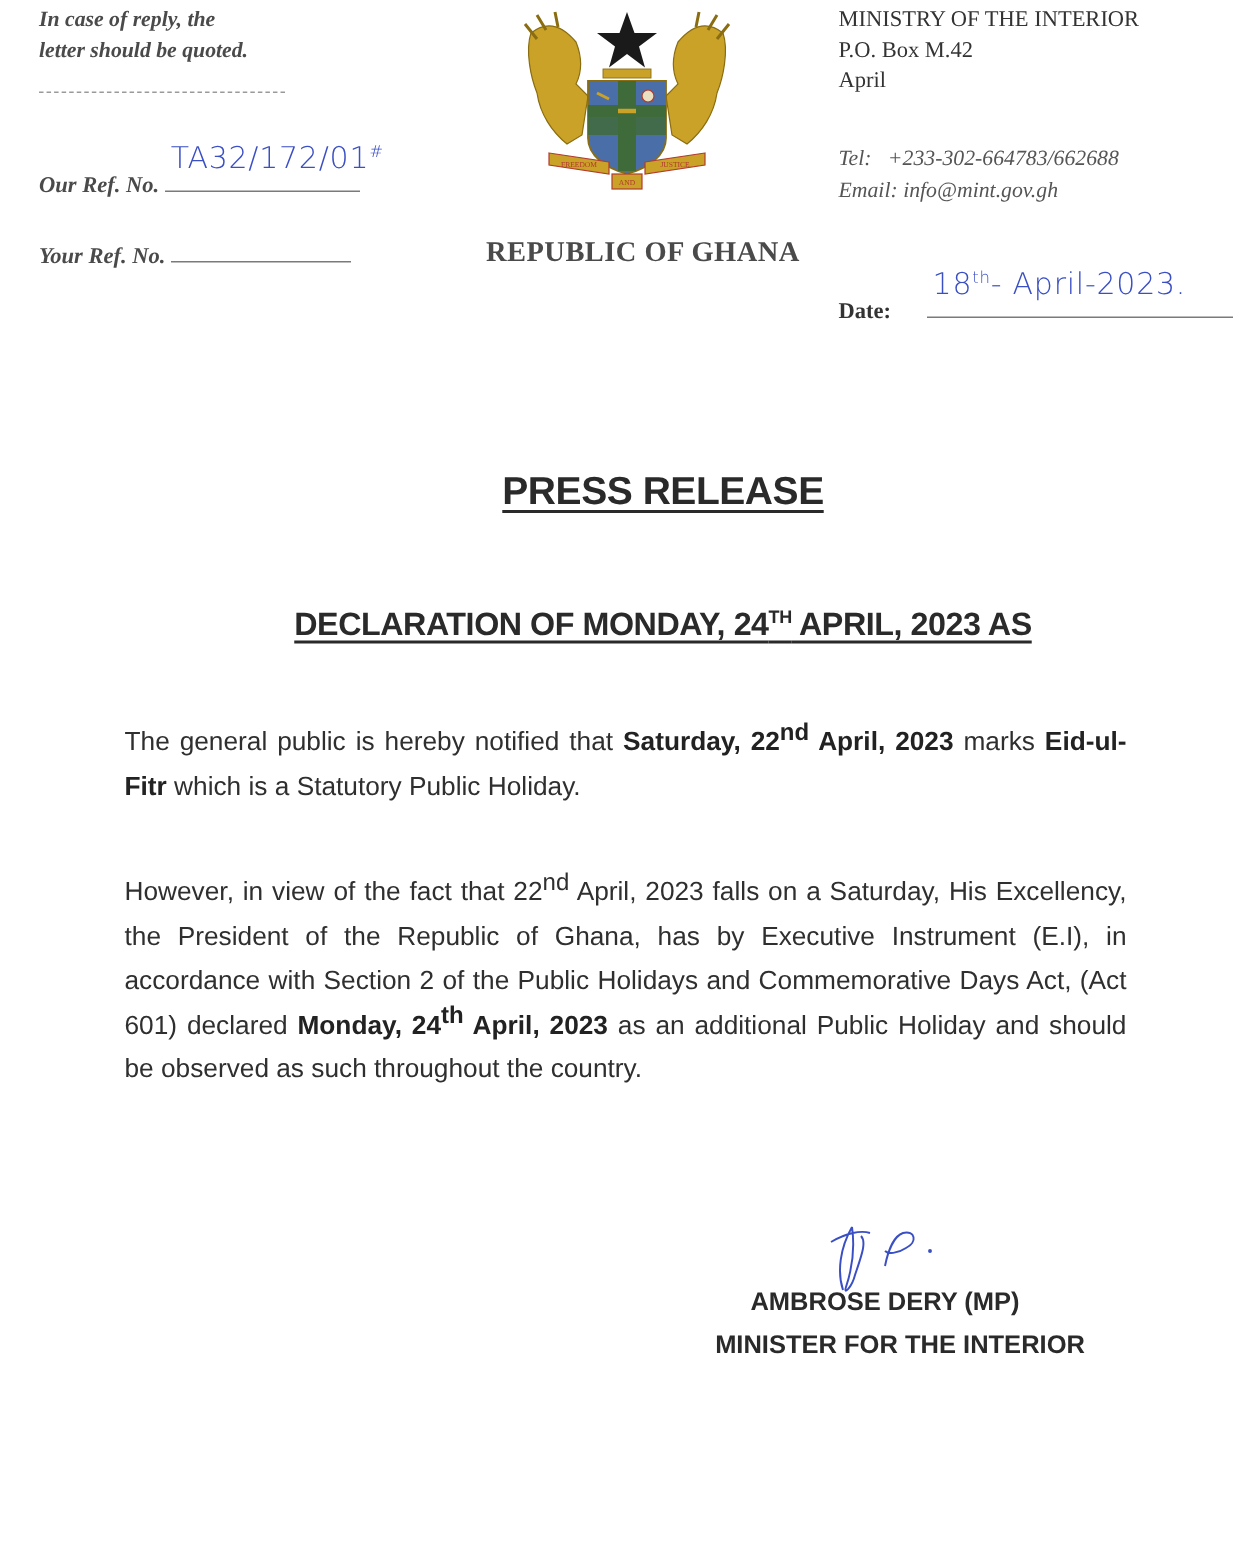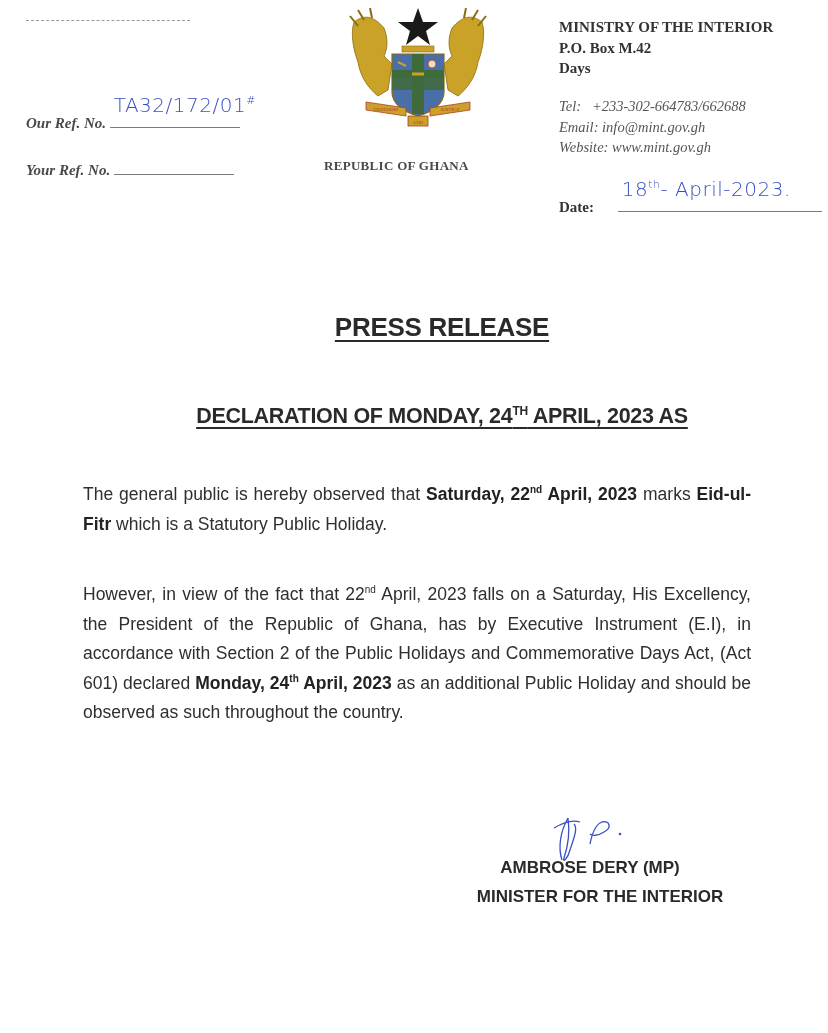--- a/index.html
+++ b/index.html
@@ -16,51 +16,53 @@
   .ref-row .blank { display:inline-block; border-bottom:1px solid #7a7a7a; vertical-align:baseline; position:relative; height:14px; }
   .our-ref { top:110px; }
   .our-ref .blank { width:130px; }
   .our-ref .hand { position:absolute; left:4px; top:-20px; font-size:20px; white-space:nowrap; font-style:normal; }
   .our-ref .hand sup { font-size:11px; }
   .your-ref { top:157px; }
   .your-ref .blank { width:120px; }
 
   
   .crest { position:absolute; left:344px; top:4px; width:148px; height:128px; }
-  .republic { position:absolute; left:324px; top:158px; font-weight:bold; font-size:13px; color:#4a4a4a; letter-spacing:0.3px; }
+  .republic { position:absolute; left:324px; top:158px; font-weight:bold; font-size:19px; color:#4a4a4a; letter-spacing:0.3px; }
 
   
   .right-head { position:absolute; left:559px; top:3px; width:265px; }
-  .ministry { font-weight:bold; font-size:15px; line-height:20.5px; color:#333;margin-top:14px; }
+  .ministry { font-weight:normal; font-size:15px; line-height:20.5px; color:#333; }
   .contact { position:absolute; top:93px; left:0; font-style:italic; font-size:14.5px; line-height:20.5px; color:#555; white-space:nowrap; }
   .date-row { position:absolute; top:194px; left:0; white-space:nowrap; font-weight:bold; font-size:15px; color:#333; }
   .date-row .blank { display:inline-block; width:204px; border-bottom:1px solid #7a7a7a; height:14px; position:relative; vertical-align:baseline; margin-left:20px; }
   .date-row .hand { position:absolute; left:4px; top:-20px; font-size:20px; font-weight:300; }
   .date-row .hand sup { font-size:11px; }
 
   
   .title { position:absolute; left:0; width:828px; text-align:center; font-weight:bold; text-decoration:underline; text-underline-offset:4px; text-decoration-thickness:2px; color:#2a2a2a;margin-left:28px; }
   .press { top:312px; font-size:26px; letter-spacing:-0.3px; }
   .decl { top:393px; font-size:21.5px; line-height:36px; letter-spacing:-0.3px; }
   .para { position:absolute; left:83px; width:668px; font-size:17.5px; line-height:29.5px; text-align:justify; color:#2f2f2f; }
   .para b { color:#222; }
-  .para sup { font-size:10px; line-height:0; }
+  .para sup { font-size:16px; line-height:0; }
   .p1 { top:480px; text-align-last:left; }
   .p2 { top:580px; }
 
   .sig { position:absolute; left:540px; top:808px; width:100px; height:60px; }
   .signame { position:absolute; left:460px; width:280px; text-align:center; font-weight:bold; font-size:17px; color:#2a2a2a; }
   .n1 { top:858px; left:470px; width:240px; }
   .n2 { top:887px; }
 </style>
 </head>
 <body>
 
 <div class="left-head serif">
   <div class="reply-note">
+    <div>In case of reply, the</div>
+    <div>letter should be quoted.</div>
   </div>
   <div class="reply-rule"></div>
   <div class="ref-row our-ref">
     <span>Our Ref. No.</span>
     <span class="blank">
       <span class="hand"><span>TA32/172/01</span><sup>#</sup></span>
     </span>
   </div>
   <div class="ref-row your-ref">
     <span>Your Ref. No.</span>
@@ -94,41 +96,40 @@
   <text x="42" y="107" font-size="5" fill="#b23b2e" text-anchor="middle" font-family="Liberation Serif, serif">FREEDOM</text>
   <text x="106" y="107" font-size="5" fill="#b23b2e" text-anchor="middle" font-family="Liberation Serif, serif">JUSTICE</text>
   <text x="74" y="119.5" font-size="5" fill="#b23b2e" text-anchor="middle" font-family="Liberation Serif, serif">AND</text>
 </svg>
 <div class="republic serif">REPUBLIC OF GHANA</div>
 
 <div class="right-head serif">
   <div class="ministry">
     <div>MINISTRY OF THE INTERIOR</div>
     <div>P.O. Box M.42</div>
-    <div>Days</div>
+    <div>April</div>
   </div>
   <div class="contact">
     <div style="white-space:pre">Tel:   +233-302-664783/662688</div>
     <div>Email: info@mint.gov.gh</div>
-    <div>Website: www.mint.gov.gh</div>
   </div>
   <div class="date-row">
     <span>Date:</span>
     <span class="blank">
       <span class="hand"><span>18</span><sup>th</sup><span>- April-2023.</span></span>
     </span>
   </div>
 </div>
 
 <div class="title press sans">PRESS RELEASE</div>
 <div class="title decl sans">
   <div><span>DECLARATION OF MONDAY, 24</span><sup style="font-size:12px">TH</sup><span> APRIL, 2023 AS</span></div>
 </div>
 
-<div class="para p1 sans"><span>The general public is hereby observed that </span><b>Saturday, 22</b><sup><b>nd</b></sup><b> April, 2023</b><span> marks </span><b>Eid-ul-Fitr</b><span> which is a Statutory Public Holiday.</span></div>
+<div class="para p1 sans"><span>The general public is hereby notified that </span><b>Saturday, 22</b><sup><b>nd</b></sup><b> April, 2023</b><span> marks </span><b>Eid-ul-Fitr</b><span> which is a Statutory Public Holiday.</span></div>
 
 <div class="para p2 sans"><span>However, in view of the fact that 22</span><sup>nd</sup><span> April, 2023 falls on a Saturday, His Excellency, the President of the Republic of Ghana, has by Executive Instrument (E.I), in accordance with Section 2 of the Public Holidays and Commemorative Days Act, (Act 601) declared </span><b>Monday, 24</b><sup><b>th</b></sup><b> April, 2023</b><span> as an additional Public Holiday and should be observed as such throughout the country.</span></div>
 
 <svg class="sig" viewBox="0 0 100 60">
   <path d="M22 52 C18 40 20 24 28 10 M14 20 C24 14 34 12 40 14 M28 10 C30 24 28 38 24 50 C22 56 28 50 30 42 C34 30 38 20 34 16" fill="none" stroke="#3a4fc4" stroke-width="1.3"></path>
   <path d="M50 36 C52 26 56 16 62 14 C70 12 72 20 64 24 C58 28 52 28 50 26" fill="none" stroke="#3a4fc4" stroke-width="1.3"></path>
   <circle cx="80" cy="26" r="1.3" fill="#3a4fc4"></circle>
 </svg>
 <div class="signame n1 sans">AMBROSE DERY (MP)</div>
 <div class="signame n2 sans">MINISTER FOR THE INTERIOR</div>

